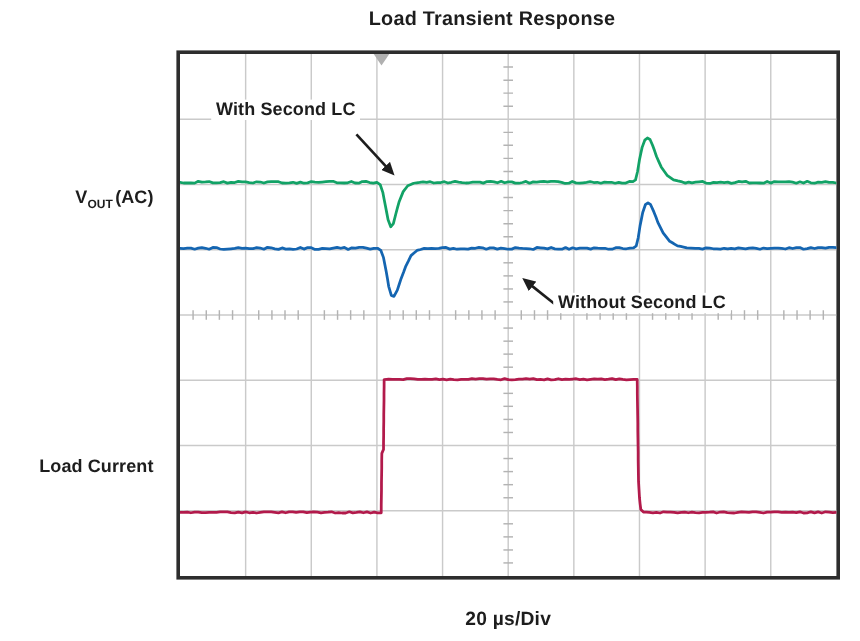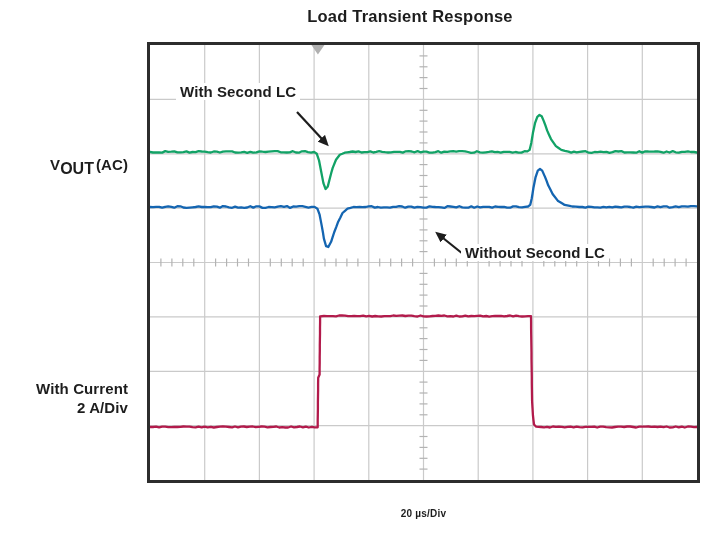--- a/index.html
+++ b/index.html
@@ -21,41 +21,40 @@
     line-height:17px;padding:0 4px;white-space:nowrap;letter-spacing:.1px;
   }
   .ann-with{left:26px;top:38px;}
   .ann-without{left:311px;top:199px;}
   .ylabel{
     position:absolute;left:0;width:128px;text-align:right;
     font-weight:bold;font-size:15px;line-height:19px;letter-spacing:.1px;
   }
   .ylabel-vout{top:155px;}
   .ylabel-load{top:379px;}
-  .ylabel sub{font-size:16px;letter-spacing:0;}
+  .ylabel sub{font-size:10px;letter-spacing:0;}
   .sfx{margin-left:2px;text-align:center;}
   .xlabel{
     position:absolute;left:147px;top:508px;width:553px;text-align:center;
-    font-weight:bold;font-size:10px;letter-spacing:.2px;
+    font-weight:bold;font-size:16px;letter-spacing:.2px;
   }
 </style>
 </head>
 <body>
 
 <div class="stage">
 
   <div class="title">Load Transient Response</div>
 
   <div class="ylabel ylabel-vout">
     <div><span>V</span><sub>OUT</sub><span class="sfx">(AC)</span></div>
   </div>
 
   <div class="ylabel ylabel-load">
-    <div>With Current</div>
-    <div>2 A/Div</div>
+    <div>Load Current</div>
   </div>
 
   <div class="plot">
     <svg id="scope" width="547" height="435" viewBox="0 0 547 435">
       <defs>
         <marker id="ah" markerUnits="userSpaceOnUse" markerWidth="12" markerHeight="10" refX="1" refY="5" orient="auto">
           <path d="M0,0 L11,5 L0,10 z" id="ah-path" fill="#1d1d1d"></path>
         </marker>
       </defs>
     <line x1="54.7" y1="0" x2="54.7" y2="435" stroke="#cacaca" stroke-width="1.2"></line>

